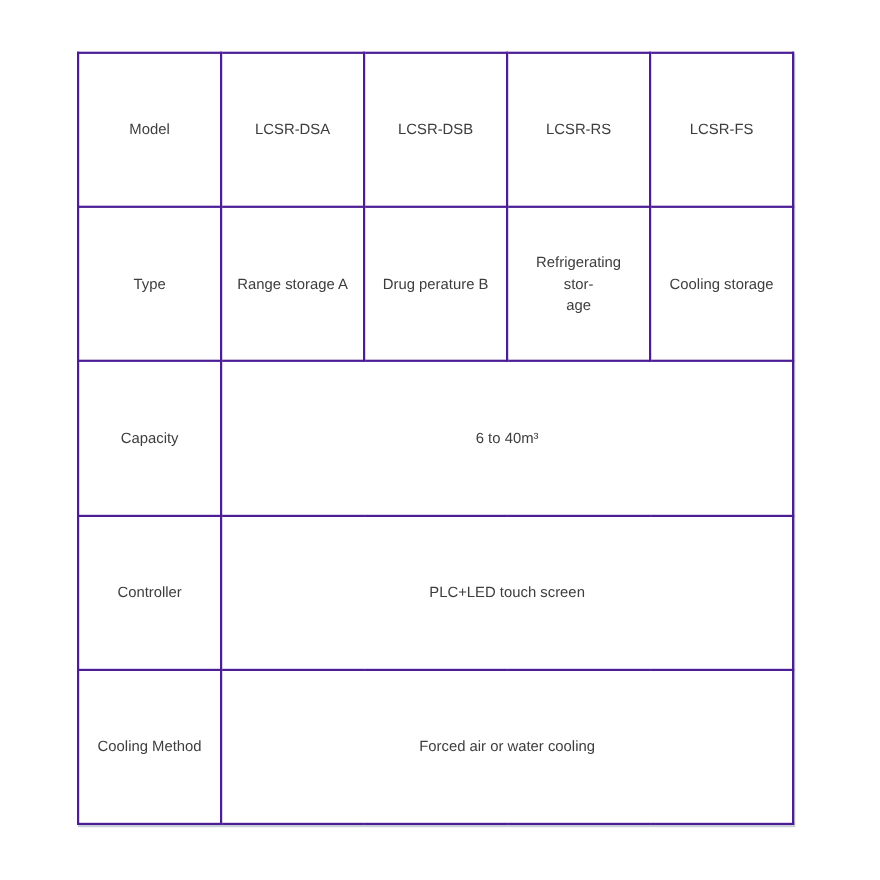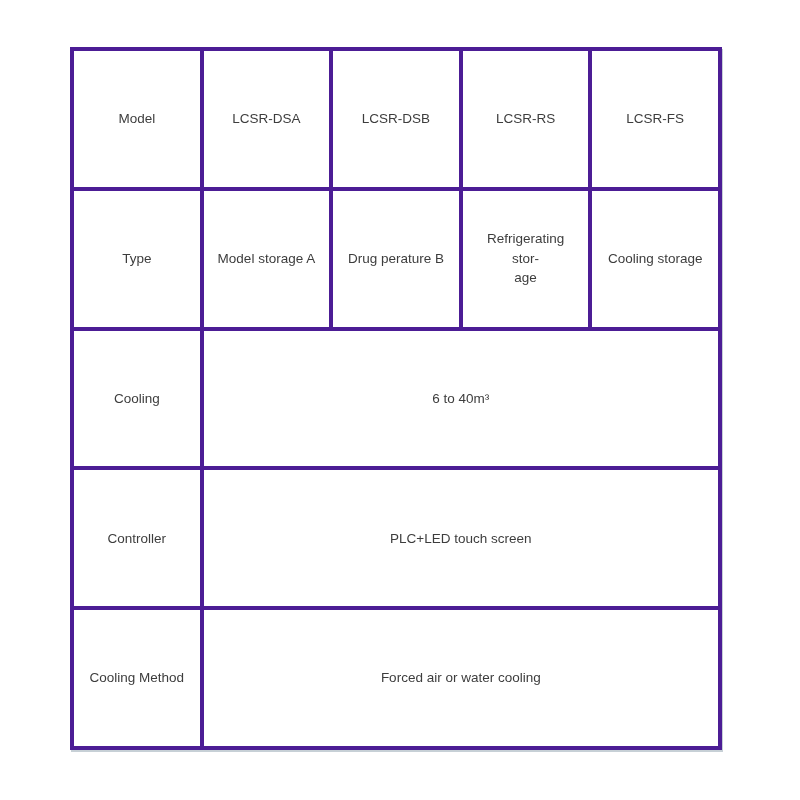--- a/index.html
+++ b/index.html
@@ -14,21 +14,21 @@
     position: absolute;
     left: 70px;
     top: 47px;
     width: 652px;
     height: 703px;
     border-collapse: collapse;
     table-layout: fixed;
     box-shadow: 1px 2px 0 rgba(130,150,165,0.45);
   }
   .spec-table td {
-    border: 4px solid #4c1d95;
+    border: 2px solid #4c1d95;
     text-align: center;
     vertical-align: middle;
     font-size: 13.5px;
     line-height: 1.45;
     color: #3d3d3d;
     white-space: pre-line;
     padding: 4px 12px;
     background: #ffffff;
   }
   .spec-table tr { height: 87px; }
@@ -48,28 +48,28 @@
   <tbody>
     <tr>
       <td>Model</td>
       <td>LCSR-DSA</td>
       <td>LCSR-DSB</td>
       <td>LCSR-RS</td>
       <td>LCSR-FS</td>
     </tr>
     <tr>
       <td>Type</td>
-      <td>Model storage A</td>
+      <td>Range storage A</td>
       <td>Drug perature B</td>
       <td>Refrigerating stor-
 age</td>
       <td>Cooling storage</td>
     </tr>
     <tr>
-      <td>Cooling</td>
+      <td>Capacity</td>
       <td colspan="4">6 to 40m³</td>
     </tr>
     <tr>
       <td>Controller</td>
       <td colspan="4">PLC+LED touch screen</td>
     </tr>
     <tr>
       <td>Cooling Method</td>
       <td colspan="4">Forced air or water cooling</td>
     </tr>

